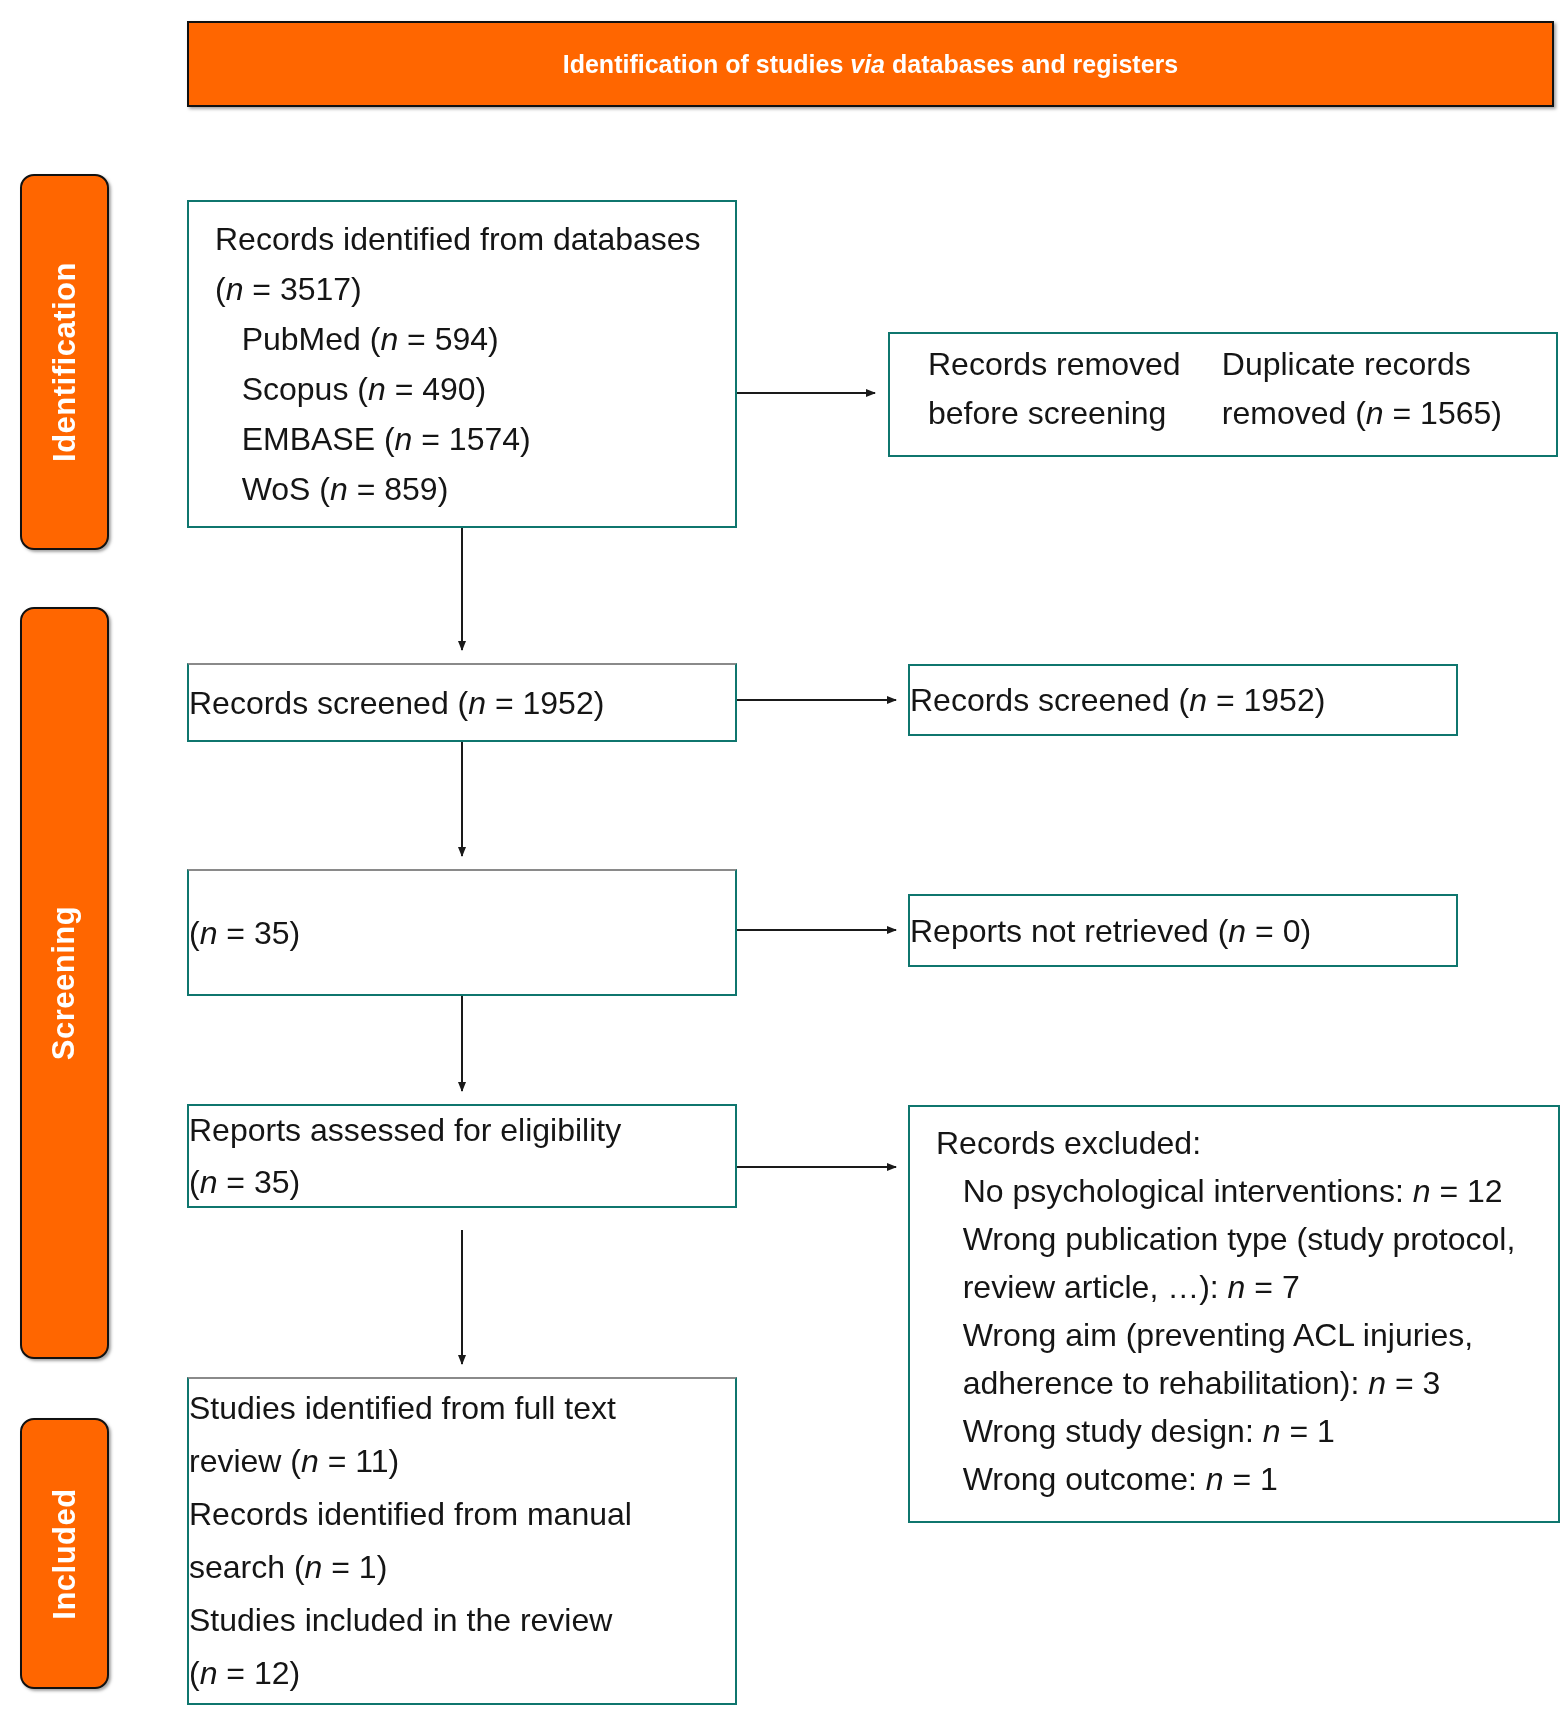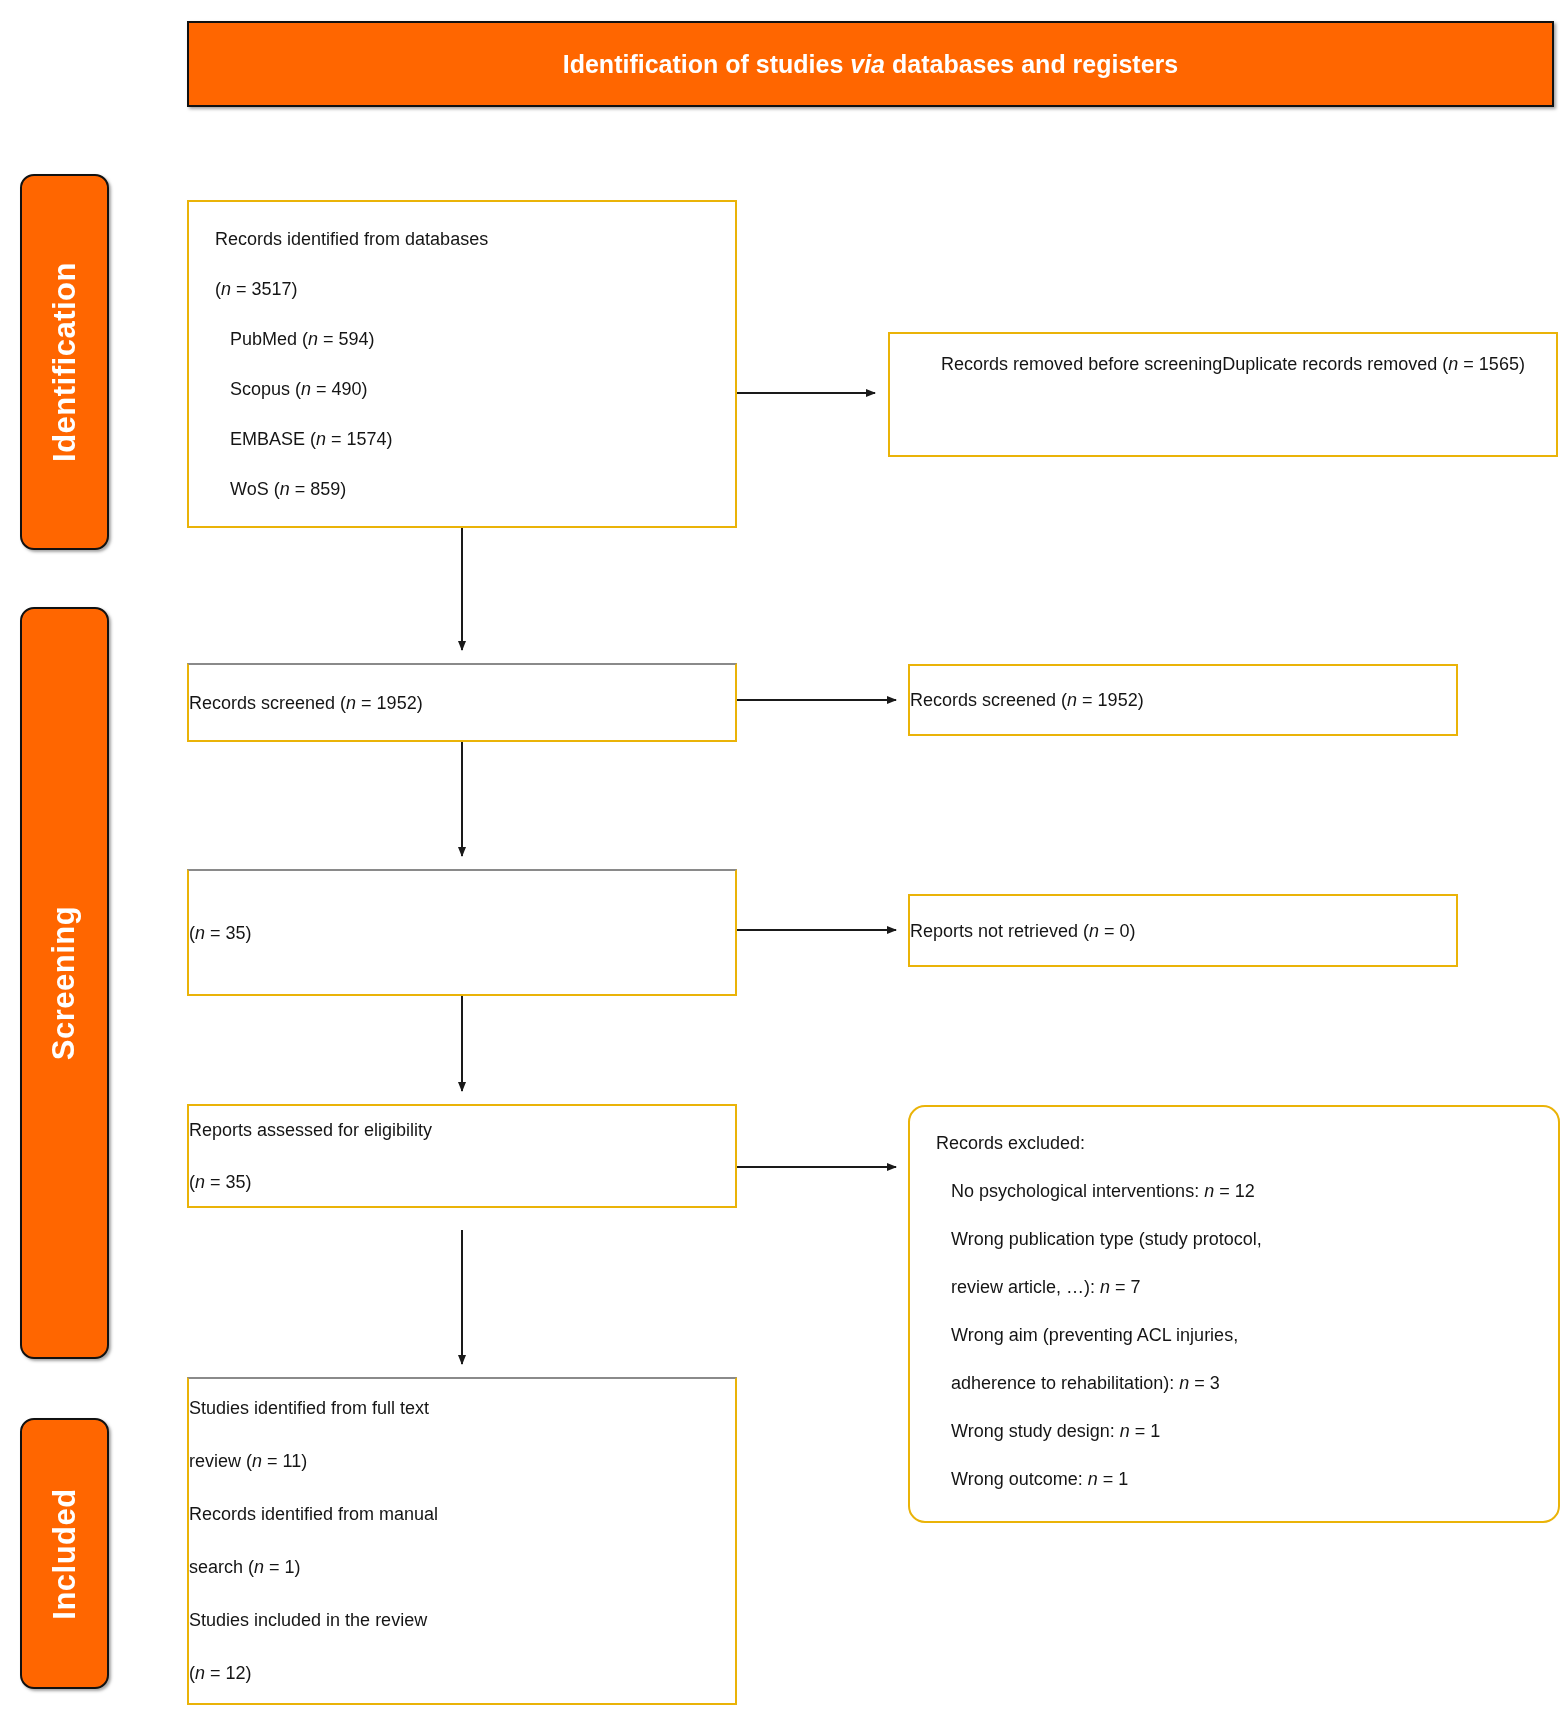--- a/index.html
+++ b/index.html
@@ -23,34 +23,34 @@
   }
   .stage-bar .stage-label{
     transform:rotate(-90deg);white-space:nowrap;
     color:#fff;font-size:31px;font-weight:bold;letter-spacing:.5px;
   }
   .bar-identification{top:174px;height:372px;}
   .bar-screening{top:607px;height:748px;}
   .bar-included{top:1418px;height:267px;}
   
   .box{
-    position:absolute;background:#fff;border:2px solid #eab308;
-    font-size:18px;line-height:50px;box-sizing:border-box;
+    position:absolute;background:#fff;border:2px solid #0f766e;
+    font-size:32px;line-height:50px;box-sizing:border-box;
   }
   .box .line{white-space:pre-wrap;}
   .left-align{padding:12px 20px 12px 26px;text-align:left;}
   .centered{display:flex;flex-direction:column;align-items:flex-start;justify-content:center;text-align:center;}
   .b-identified{left:187px;top:200px;width:550px;height:328px;line-height:50px;}
   .r-removed{left:888px;top:332px;width:670px;height:125px;line-height:49px;display:flex;flex-direction:row;justify-content:center;padding:6px 18px 6px 38px;}
   .b-screened{left:187px;top:663px;width:550px;height:79px;border-top-color:#8a8a8a;}
   .r-screened{left:908px;top:664px;width:550px;height:72px;}
   .b-sought{left:187px;top:869px;width:550px;height:127px;line-height:52px;border-top-color:#8a8a8a;}
   .r-notretrieved{left:908px;top:894px;width:550px;height:73px;}
   .b-assessed{left:187px;top:1104px;width:550px;height:104px;line-height:52px;}
-  .r-excluded{left:908px;top:1105px;width:652px;height:418px;line-height:48px;padding:12px 16px 12px 26px;border-radius:17px;}
+  .r-excluded{left:908px;top:1105px;width:652px;height:418px;line-height:48px;padding:12px 16px 12px 26px;}
   .b-included{left:187px;top:1377px;width:550px;height:328px;line-height:53px;border-top-color:#8a8a8a;}
   
   .arrow-layer{position:absolute;left:0;top:0;width:1563px;height:1709px;pointer-events:none;}
   .arrow-layer line{stroke:#1a1a1a;stroke-width:2;}
   i{font-style:italic;}
 </style>
 </head>
 <body>
 
 <div class="canvas">

